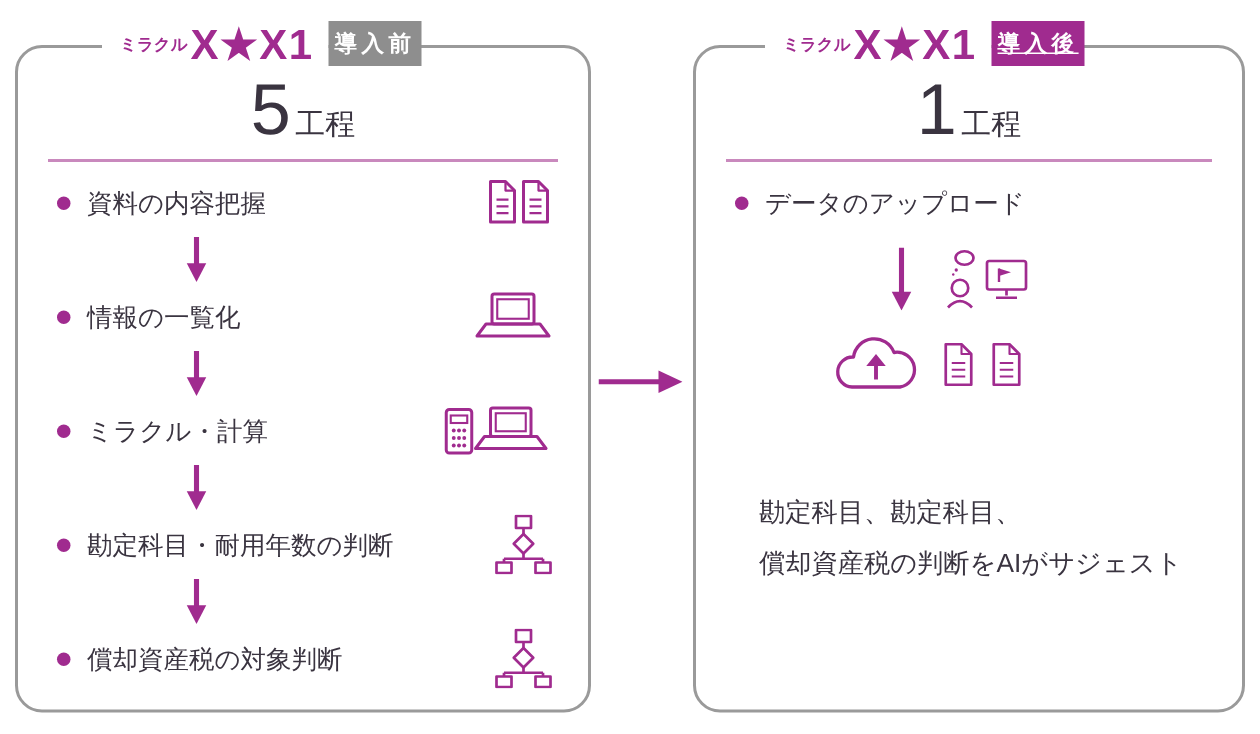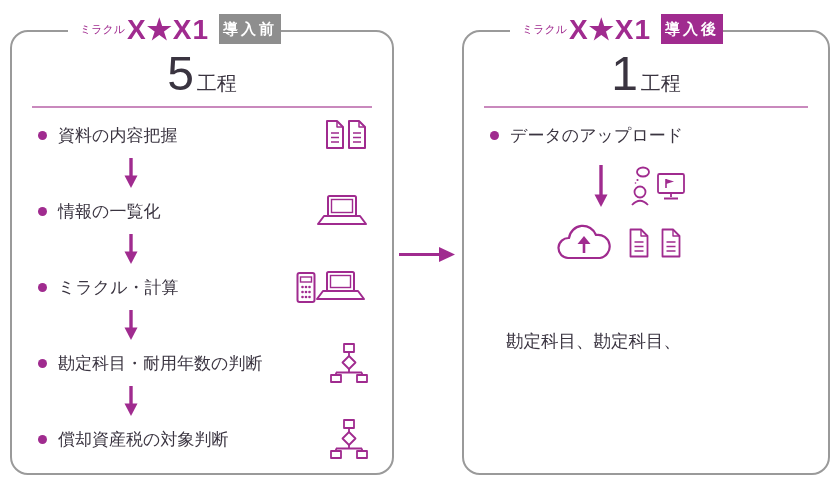--- a/index.html
+++ b/index.html
@@ -14,25 +14,25 @@
   .stage{position:relative;width:840px;height:489px;background:#fff;overflow:hidden;}
 
   .panel{position:absolute;top:30px;background:#fff;border:2px solid var(--border);border-radius:18px;}
   .panel-left{left:10px;width:384px;height:445px;}
   .panel-right{left:462px;width:368px;height:445px;}
 
   .badge{position:absolute;top:-18px;display:flex;align-items:stretch;height:30px;z-index:2;}
   .badge-left{left:56px;}
   .badge-right{left:46px;}
   .badge-brand{background:#fff;display:flex;align-items:center;padding:0 10px 0 12px;}
-  .brand-prefix{font-size:11px;font-weight:400;color:var(--accent);}
+  .brand-prefix{font-size:11px;font-weight:700;color:var(--accent);}
   .brand-name{font-size:28px;font-weight:700;color:var(--accent);margin-left:2px;letter-spacing:1px;}
   .badge-status{display:flex;align-items:center;padding:0 4px;color:#fff;font-size:15px;font-weight:700;letter-spacing:3px;white-space:nowrap;}
   .status-gray{background:var(--gray);}
-  .status-accent{background:var(--accent);}
+  .status-accent{background:var(--accent);text-decoration:underline;}
 
   .panel-title{text-align:center;margin-top:18px;line-height:1;}
   .count{font-size:48px;color:var(--text);}
   .unit{font-size:20px;color:var(--text);margin-left:3px;}
   .rule{height:2px;background:var(--rule);margin:8px 20px 0;}
 
   .steps{padding:8px 22px 0 26px;}
   .step-row{display:flex;align-items:center;height:38px;}
   .bullet{width:9px;height:9px;border-radius:50%;background:var(--accent);margin-right:11px;flex:none;}
   .step-label{font-size:17px;color:var(--text);flex:1;white-space:nowrap;}
@@ -255,16 +255,17 @@
           <g fill="none" stroke="currentColor" stroke-width="1.8" stroke-linejoin="round">
         <path d="M2.5 1.5 h10.5 l6.5 6.5 v20.5 H2.5 Z"></path>
             <path d="M13 1.5 v6.5 h6.5" stroke-width="1.4"></path>
         <path d="M6.5 14 h9 M6.5 18.5 h9 M6.5 23 h9" stroke-width="1.4"></path>
       </g>
         </svg>
     </div>
 
     <div class="r-result">
       <div>勘定科目、勘定科目、</div>
+      <div>償却資産税の判断をAIがサジェスト</div>
     </div>
   </section>
 
 </div>
 
 </body></html>

